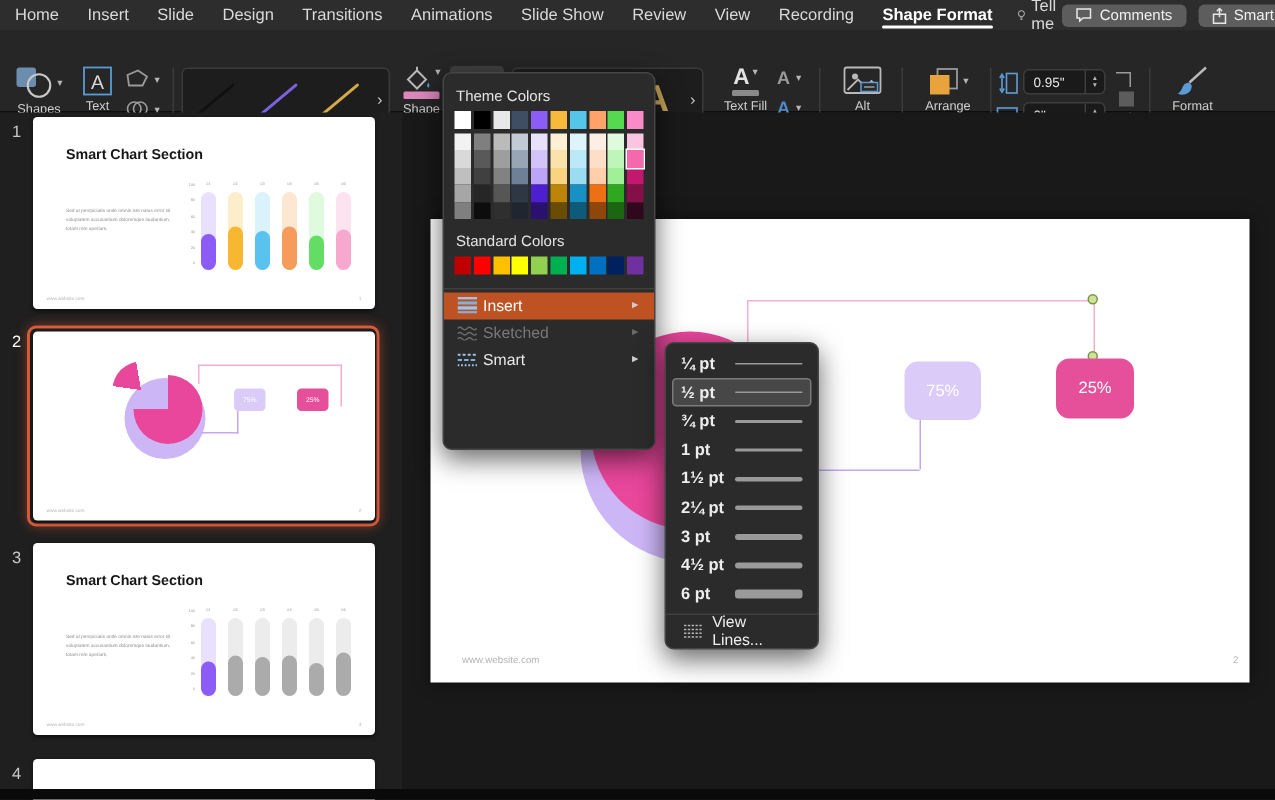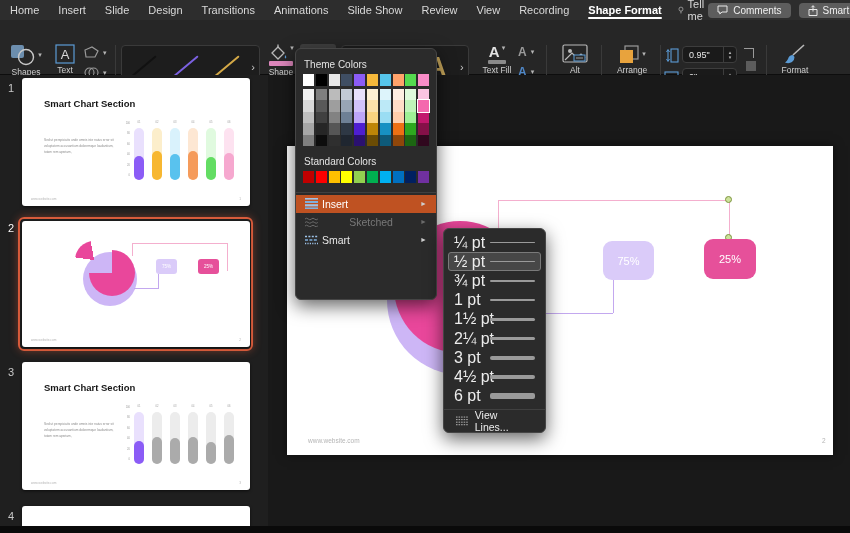--- a/index.html
+++ b/index.html
@@ -76,28 +76,28 @@
   .swgrid .swatch { width:11px; height:11px; }
   .toprow .swatch { height:11.5px; margin-bottom:3px;}
   .varrow .swatch { height:11.6px; }
   .swatch.sel { outline:1.5px solid #fff; outline-offset:-0.5px; position:relative; z-index:2;}
   .menu-sep { height:1px; background:#404040; margin:6px -7px 2px -7px;}
   .mi { display:flex; align-items:center; height:18px; margin:0 -7px; padding:0 9px; font-size:10.5px; color:#e8e8e8;}
   .mi .mi-ic { width:17px; display:flex; align-items:center; }
   .mi .mi-lab { flex:1; }
   .mi .mi-arr { font-size:7px; color:#cfcfcf; }
   .mi.hl { background:#bf5222; color:#fff;}
-  .mi.dis { color:#787878;text-align:center; }
+  .mi.dis { color:#787878; }
   .mi.dis .mi-arr { color:#6b6b6b;}
 
   
   .submenu { position:absolute; left:443px; top:228px; width:103px; height:205px; background:#2b2b2b;
     border:1px solid #454545; border-radius:6px; box-shadow:0 6px 18px rgba(0,0,0,.6); z-index:31; padding:4px 4px 0 4px;}
   .wrow { display:flex; align-items:center; height:19.2px; padding:0 5px; border:1px solid transparent; border-radius:3px;}
-  .wrow .wlab { width:32px; font-size:16px; color:#ededed; white-space:nowrap;}
+  .wrow .wlab { width:32px; font-size:11px; color:#ededed; white-space:nowrap;font-weight:bold;}
   .wrow .wline { flex:1; background:#9a9a9a; border-radius:2px; margin-left:4px;}
   .wrow.selw { background:#474747; border-color:#7a7a7a;}
   .wsep { height:1px; background:#404040; margin:3px -4px 2px -4px;}
   .morelines { display:flex; align-items:center; gap:6px; height:19px; padding:0 8px; font-size:10.5px; color:#ededed;}
 </style>
 </head>
 <body>
 
 <div id="app">
 

